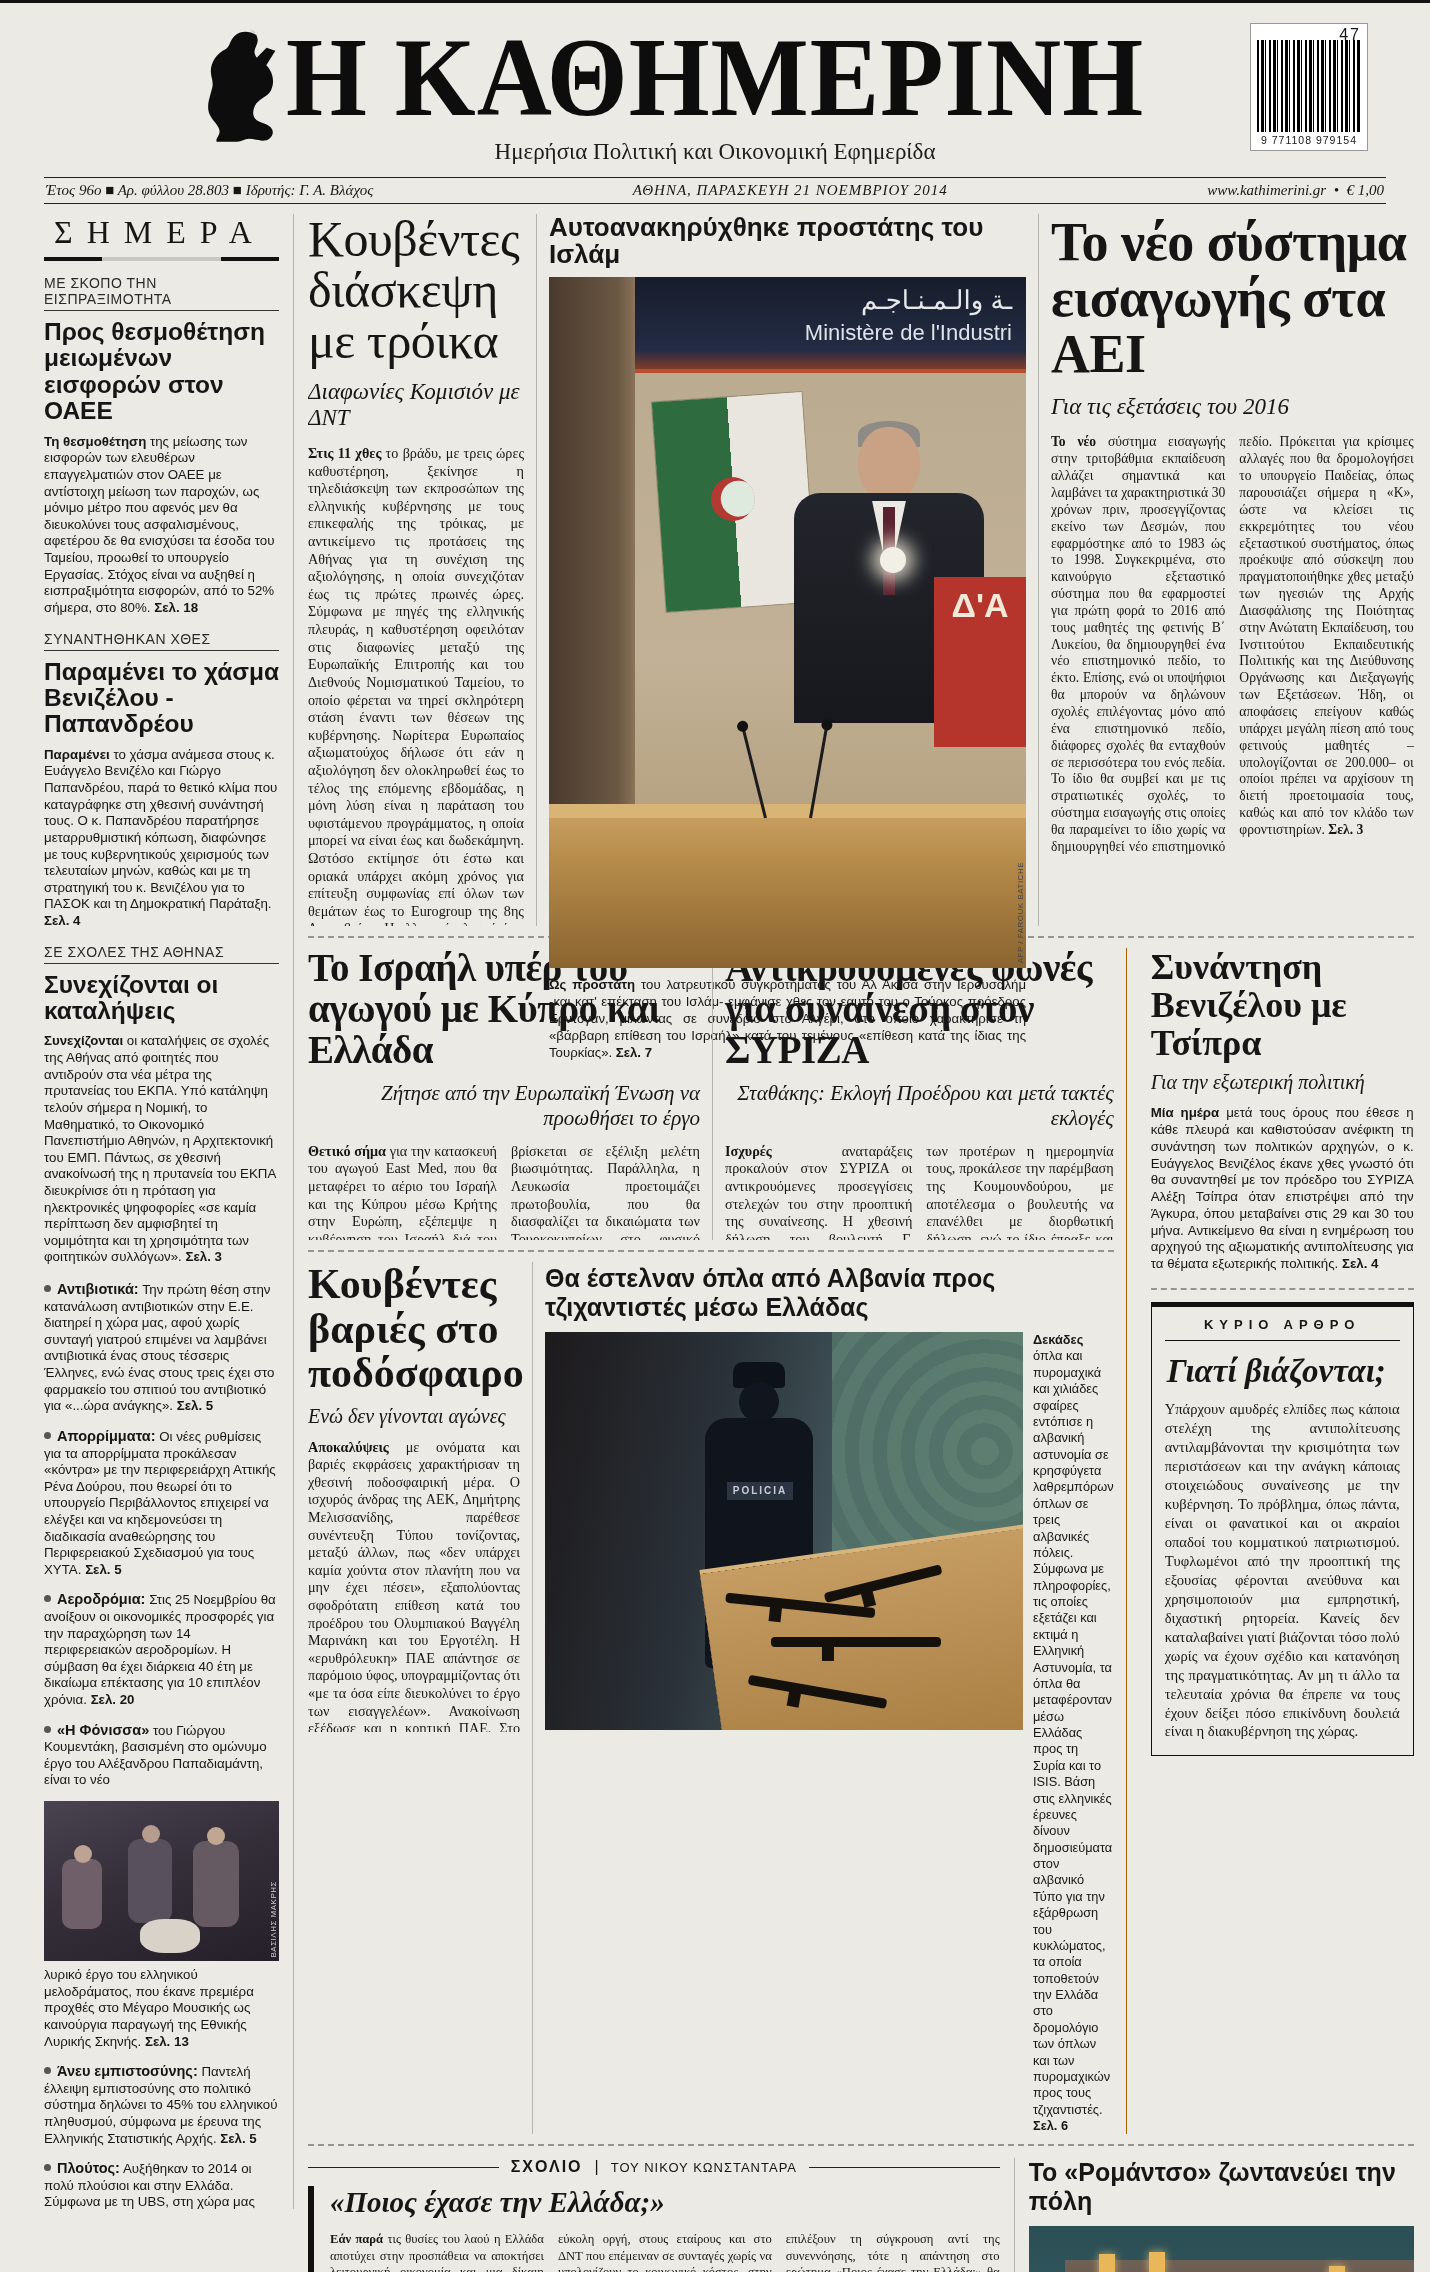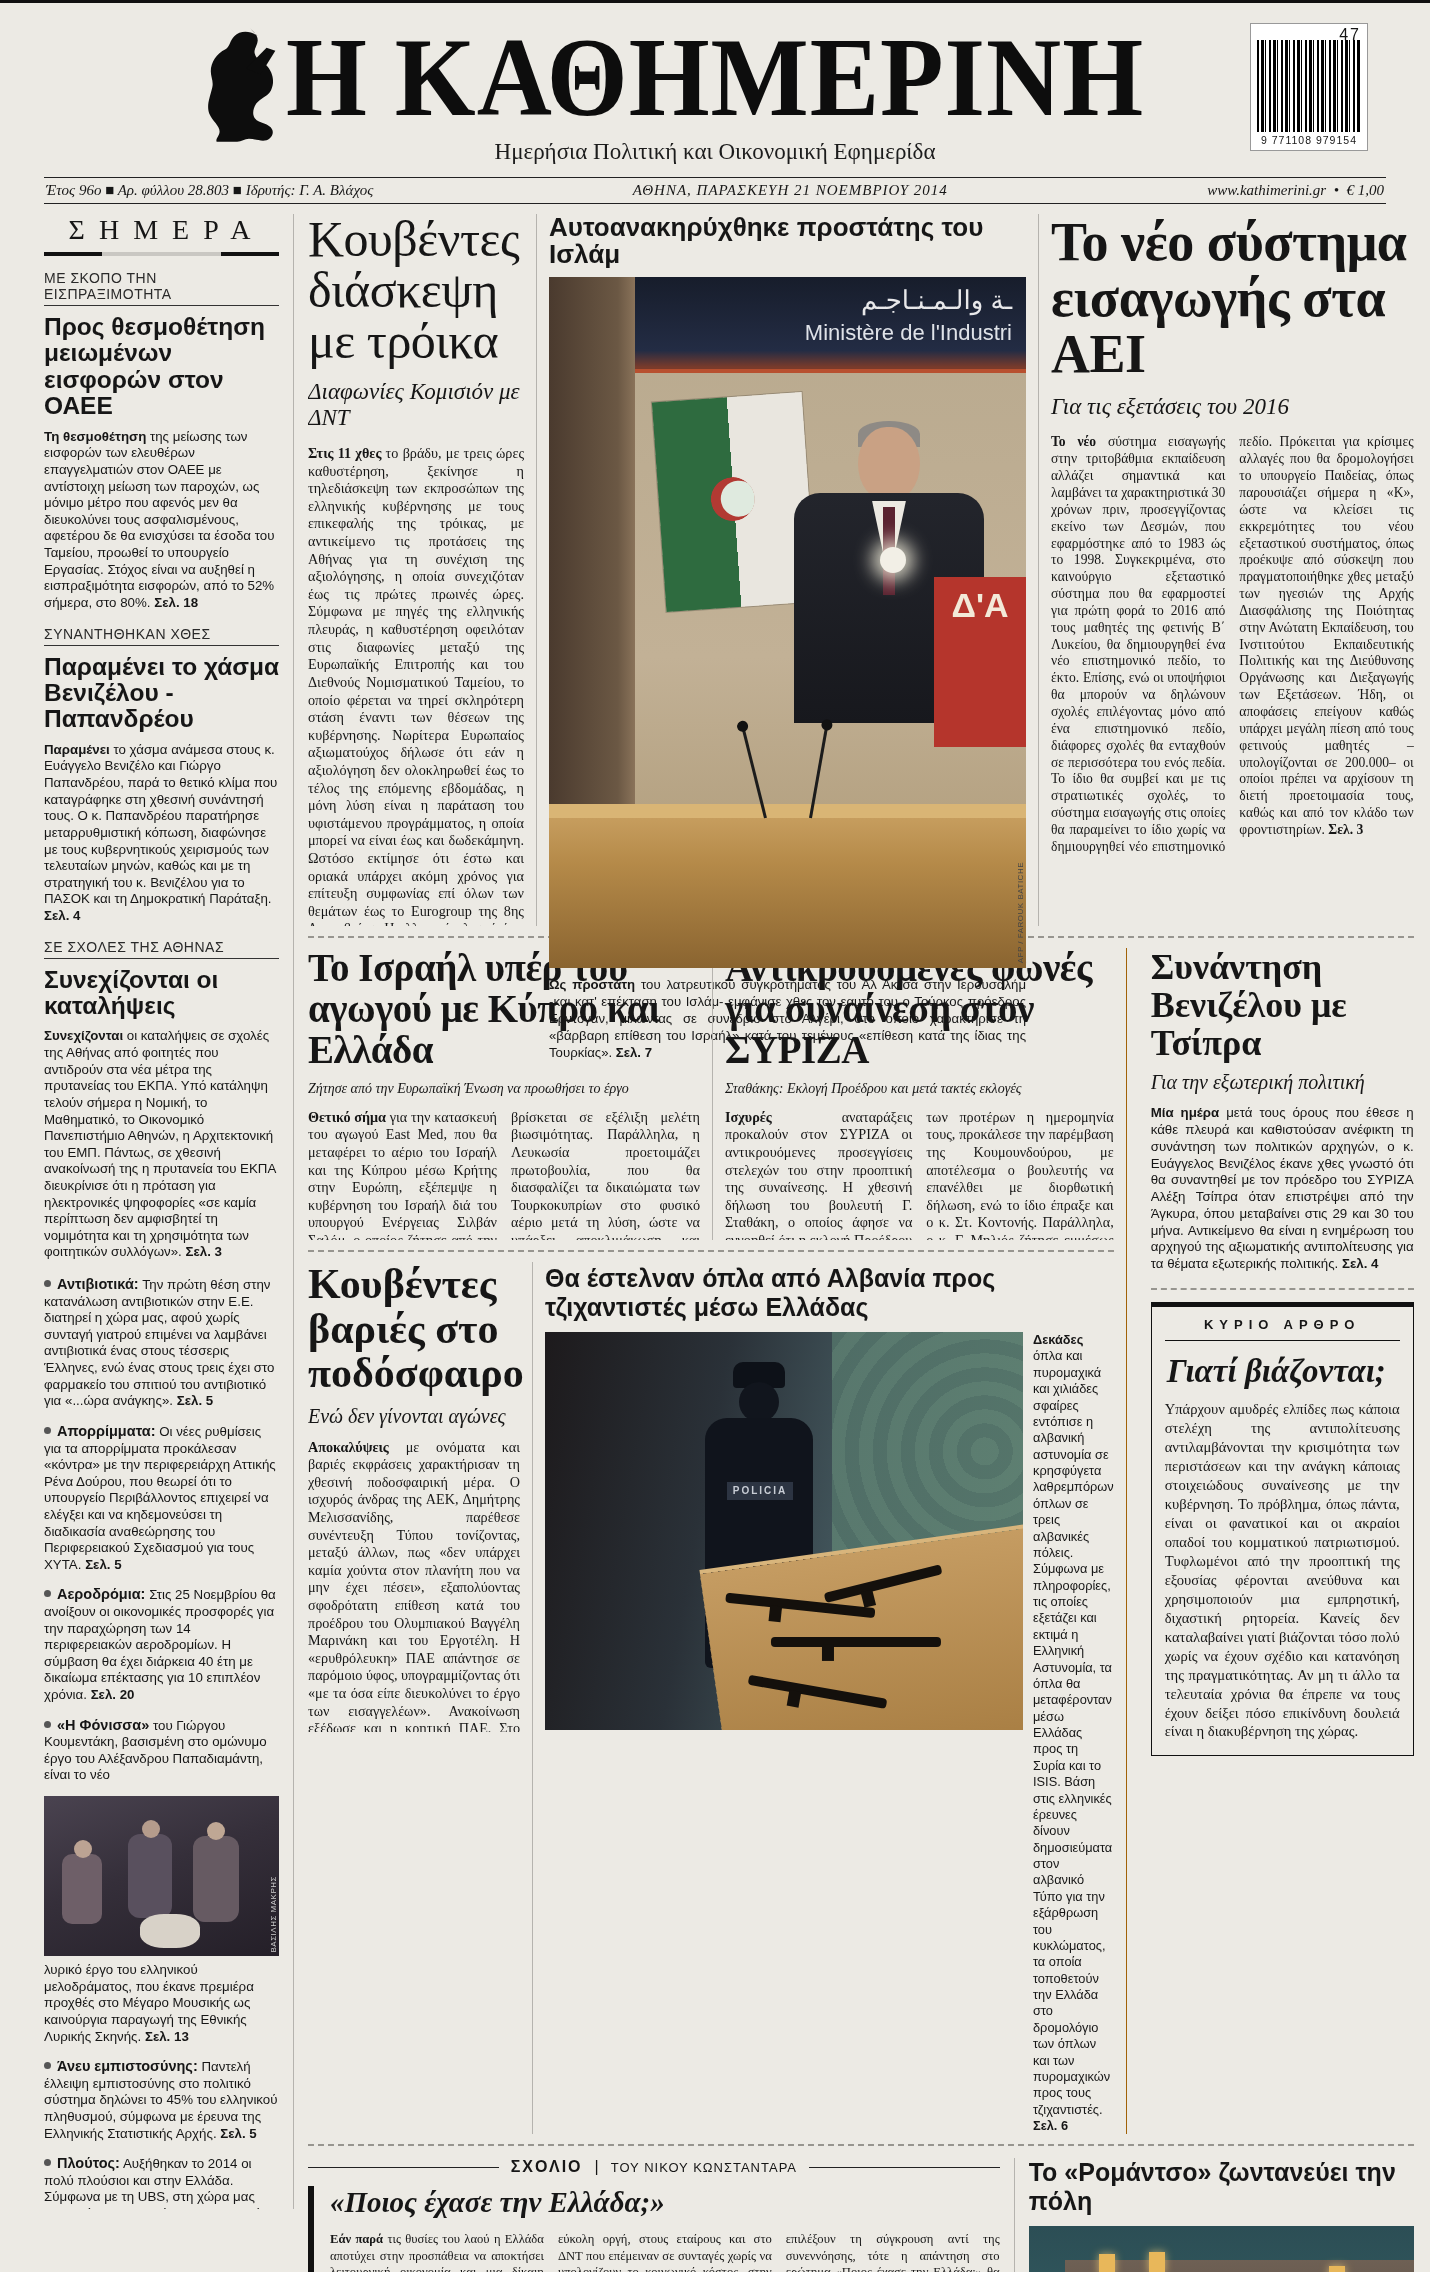--- a/index.html
+++ b/index.html
@@ -32,21 +32,21 @@
   .dateline .mid { letter-spacing:1px; }
   
   .content { display:flex; margin-top:10px; }
   .sidebar { width:250px; flex:none; padding-right:14px; border-right:1px solid #b5b3ae; height:1995px; overflow:hidden; }
   .main { flex:1; padding-left:14px; }
   .vr { border-left:1px solid #b5b3ae; }
   .dashsep { border-top:2px dashed #97958f; margin:10px 0; }
   b, strong { font-weight:bold; }
   .pref { font-weight:bold; }
   
-  .sim-title { font-family:"Liberation Serif", serif; font-size:28px; letter-spacing:14px; text-align:center; padding-left:10px; }
+  .sim-title { font-family:"Liberation Serif", serif; font-size:32px; letter-spacing:14px; padding-left:10px; }
   .sim-rule { height:4px; margin:6px 0 14px 0;
     background:linear-gradient(90deg,#111 0 58px,#c9c7c2 58px calc(100% - 58px),#111 calc(100% - 58px)); }
   .kicker { font-size:14px; letter-spacing:.5px; color:#2a2a2a; border-bottom:1.2px solid #333; padding-bottom:3px; margin-bottom:8px; }
   .side-h { font-size:24.5px; font-weight:bold; line-height:1.08; margin-bottom:9px; }
   .side-b { font-size:13.3px; line-height:1.25; margin-bottom:14px; text-align:left; }
   .bullet { font-size:13.3px; line-height:1.25; margin-bottom:12px; }
   .bullet .bl { font-weight:bold; font-size:14.5px; }
   .dot { display:inline-block; width:7px; height:7px; border-radius:50%; background:#555; margin-right:6px; vertical-align:2px; }
   .opera-photo { position:relative; width:100%; height:160px; margin:4px 0 6px 0;
     background:linear-gradient(160deg,#4a4350 0%, #352f3a 45%, #241f28 100%); overflow:hidden; }
@@ -95,21 +95,21 @@
   .caption { font-size:13.2px; line-height:1.3; margin-top:8px; text-align:justify; }
   .h-right { font-family:"Liberation Serif", serif; font-size:54px; line-height:1.04; letter-spacing:-.5px; }
   
   .midlow { display:flex; margin-top:2px; }
   .ml-left { flex:1; padding-right:12px; }
   .ml-rail { width:288px; flex:none; border-left:1px solid #a16207; padding-left:24px; }
   .bandB { display:flex; }
   .bandB .art1 { width:404px; flex:none; padding-right:12px; }
   .bandB .art2 { flex:1; border-left:1px solid #b5b3ae; padding-left:12px; }
   .h-mid { font-family:"Liberation Serif", serif; font-size:39px; line-height:1.05; letter-spacing:-.5px; }
-  .deck-mid { font-family:"Liberation Serif", serif; font-style:italic; font-size:14px; margin:10px 0 12px 0; }
+  .deck-mid { font-family:"Liberation Serif", serif; font-style:italic; font-size:21px; margin:10px 0 12px 0;text-align:right; }
   .bandC { display:flex; margin-top:4px; }
   .bandC .football { width:224px; flex:none; padding-right:12px; }
   .bandC .weapons { flex:1; border-left:1px solid #b5b3ae; padding-left:12px; }
   .h-small { font-family:"Liberation Serif", serif; font-size:42px; line-height:1.06; }
   .deck-small { font-family:"Liberation Serif", serif; font-style:italic; font-size:20px; margin:9px 0 11px 0; }
   .wp-h { font-size:25px; margin:2px 0 10px 0; }
   .wp-row { display:flex; }
   .wp-photo { position:relative; width:478px; height:398px; flex:none; overflow:hidden;
     background:linear-gradient(100deg,#1d1a1c 0%,#2a3138 34%,#41545a 60%,#5d7a6e 100%); }
   .wp-wall { position:absolute; right:0; top:0; width:40%; height:100%;

